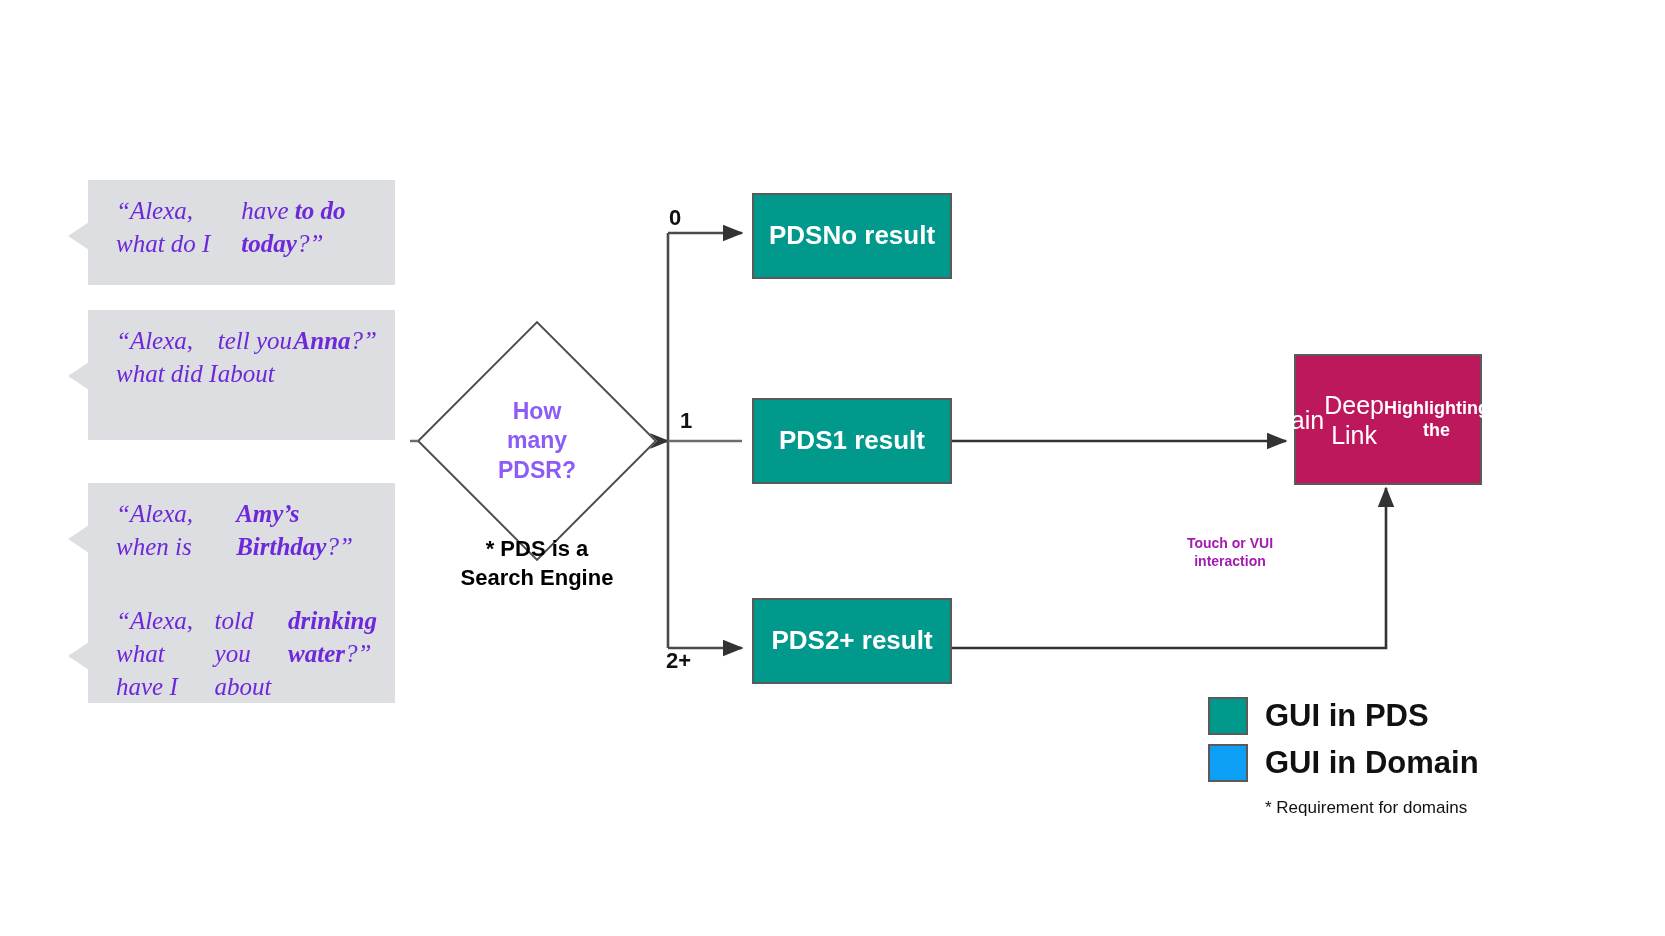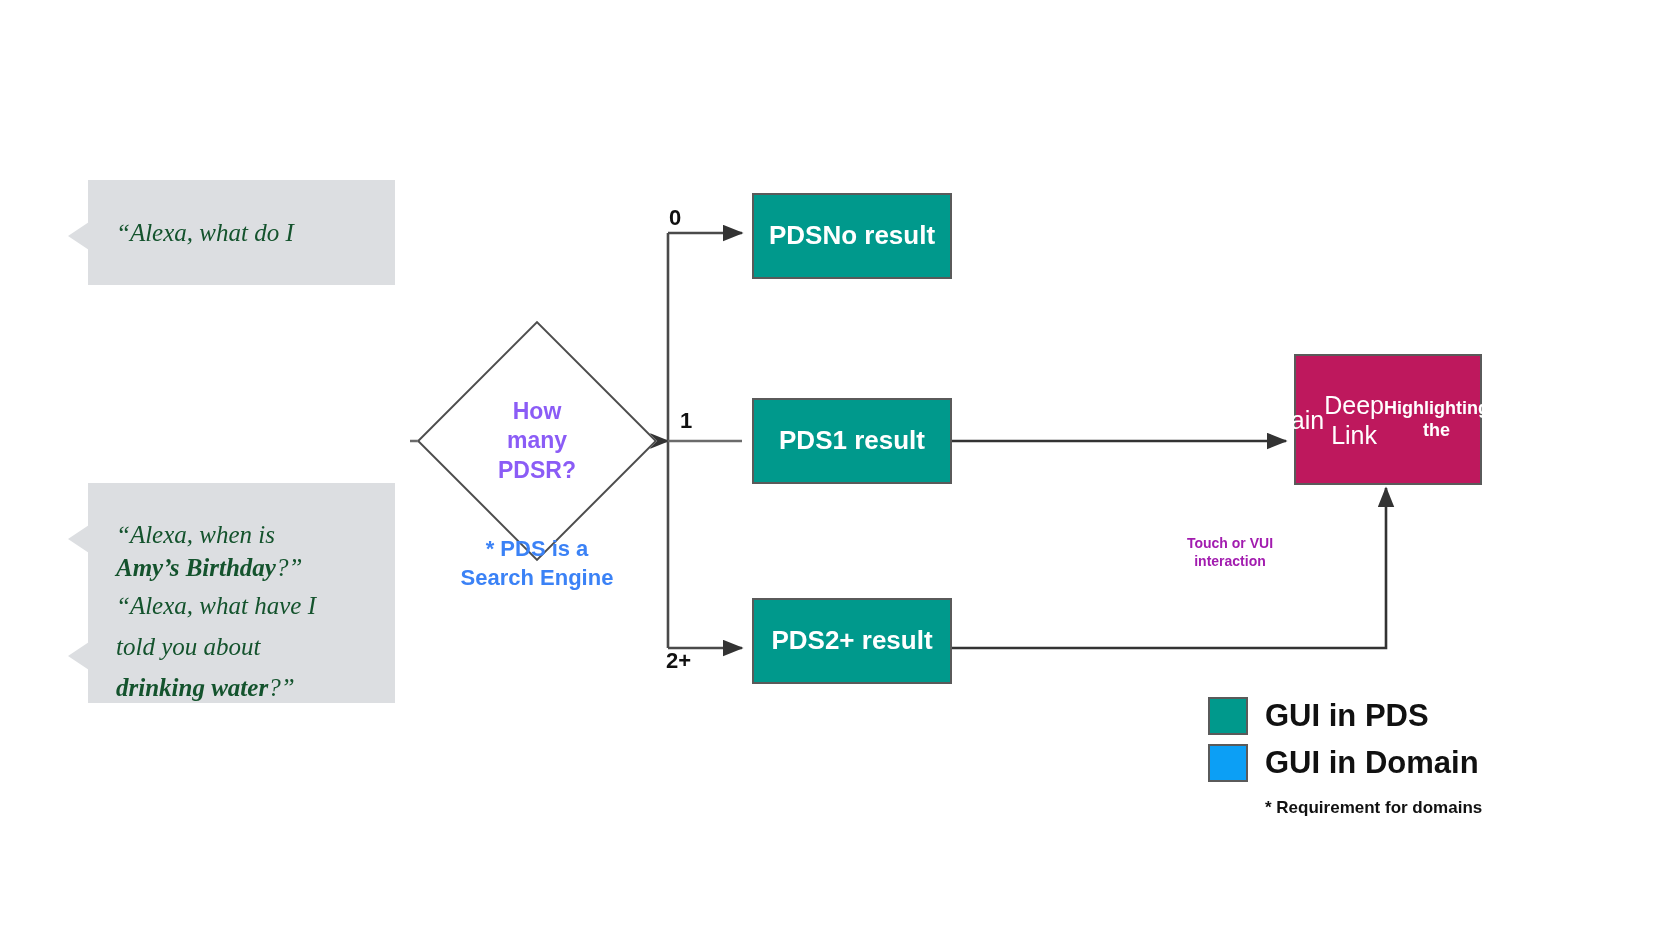--- a/index.html
+++ b/index.html
@@ -19,23 +19,23 @@
   
   .bubble {
     position: absolute;
     background: #dcdee1;
     box-sizing: border-box;
     padding: 14px 18px 14px 28px;
     font-family: "Liberation Serif", serif;
     font-style: italic;
     font-size: 25px;
     line-height: 1.32;
-    color: #14532d;
-    display: flex;
-    flex-direction: column;
+    color: #6d28d9;
+    display: flex;
+    flex-direction: row;
     justify-content: center;
   }
   .bubble .tail {
     position: absolute;
     left: -20px;
     width: 0;
     height: 0;
     border-top: 14px solid transparent;
     border-bottom: 14px solid transparent;
     border-right: 21px solid #dcdee1;
@@ -72,21 +72,21 @@
     color: #8b5cf6;
     text-align: center;
   }
 
   .note {
     position: absolute;
     text-align: center;
     font-weight: bold;
     font-size: 22px;
     line-height: 1.3;
-    color: #3b82f6;
+    color: #000000;
   }
 
   
   .box {
     position: absolute;
     box-sizing: border-box;
     border: 2px solid #5a5a5a;
     display: flex;
     flex-direction: row;
     align-items: center;
@@ -139,37 +139,48 @@
     margin-right: 17px;
   }
   .swatch.teal { background: #00998c; }
   .swatch.blue { background: #0c9ff5; }
   .legend-label {
     font-weight: bold;
     font-size: 31px;
     color: #111;
   }
   .legend-foot {
-    font-weight: bold;
+    font-weight: normal;
     font-size: 17px;
     color: #111;
     margin-left: 57px;
     margin-top: 16px;
   }
 </style>
 </head>
 <body>
 
 <div id="canvas">
 
   <div class="bubble" style="left:88px; top:180px; width:307px; height:105px;">
     <span class="tail" style="top:42px;"></span>
     <div><span>“Alexa, what do I</span></div>
-  </div>
-
+    <div>
+      <span>have </span><b>to do today</b><span>?”</span>
+    </div>
+  </div>
+
+  <div class="bubble" style="left:88px; top:310px; width:307px; height:130px;">
+    <span class="tail" style="top:52px;"></span>
+    <div><span>“Alexa, what did I</span></div>
+    <div><span>tell you about</span></div>
+    <div>
+      <b>Anna</b><span>?”</span>
+    </div>
+  </div>
 
   <div class="bubble" style="left:88px; top:463px; width:307px; height:135px;margin-top:20px;">
     <span class="tail" style="top:42px;"></span>
     <div><span>“Alexa, when is</span></div>
     <div>
       <b>Amy’s Birthday</b><span>?”</span>
     </div>
   </div>
 
   <div class="bubble" style="left:88px; top:590px; width:307px; height:113px;gap:8px;">

